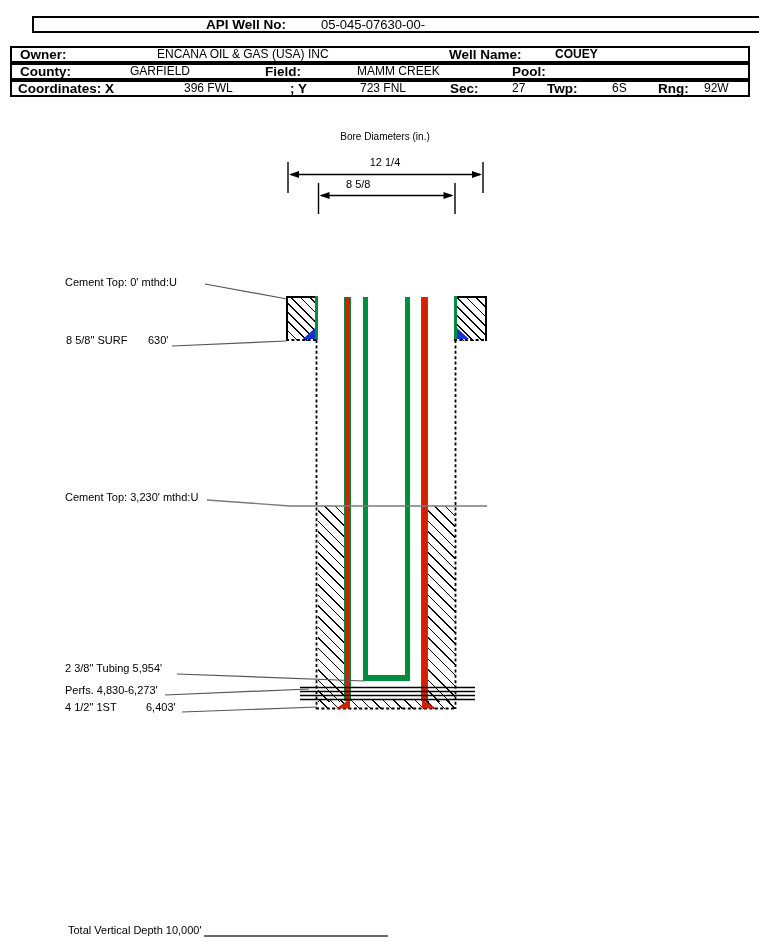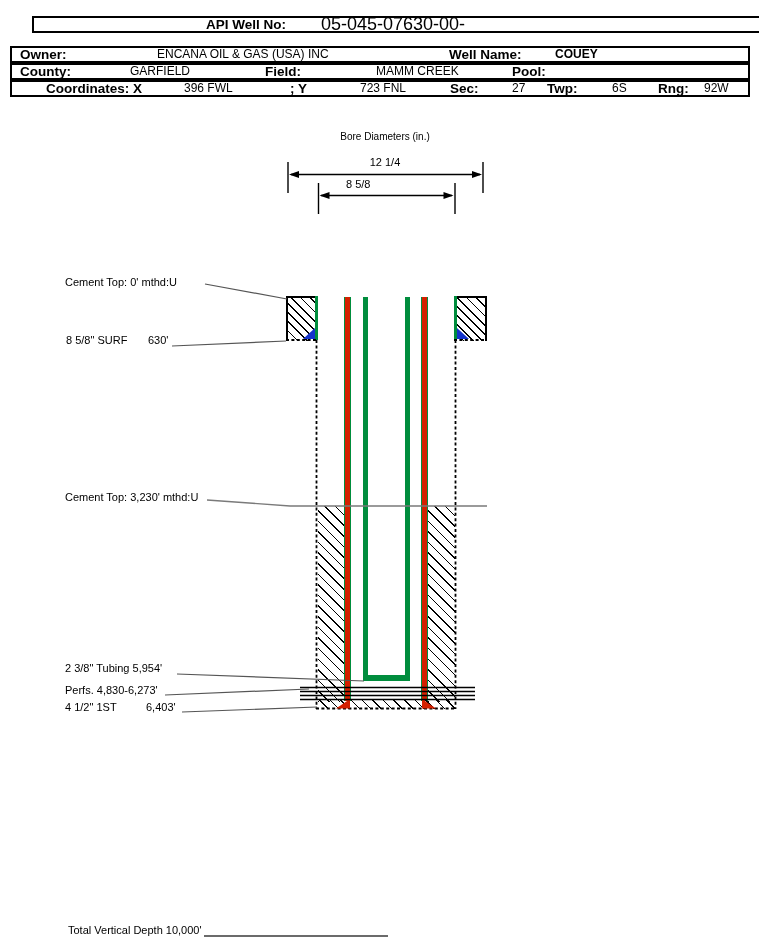--- a/index.html
+++ b/index.html
@@ -57,38 +57,38 @@
 </style>
 </head>
 <body>
 
 <div class="page" style="--grn:#008D3D;">
 
 
   <div>
     <div class="trow" style="top:16px;margin-left:22px;">
       <span class="lbl" style="left:172px;">API Well No:</span>
-      <span class="val" style="left:287px;font-size:18px;">05-045-07630-00-</span>
+      <span class="val" style="left:287px;font-size:13px;">05-045-07630-00-</span>
     </div>
     <div class="trow" style="top:46px;">
       <span class="lbl" style="left:8px;">Owner:</span>
       <span class="val" style="left:145px;">ENCANA OIL &amp; GAS (USA) INC</span>
       <span class="lbl" style="left:437px;">Well Name:</span>
       <span class="val" style="left:543px;font-weight:bold;">COUEY</span>
     </div>
     <div class="trow" style="top:63px;">
       <span class="lbl" style="left:8px;">County:</span>
       <span class="val" style="left:118px;">GARFIELD</span>
       <span class="lbl" style="left:253px;">Field:</span>
-      <span class="val" style="left:364px;">MAMM CREEK</span>
+      <span class="val" style="left:345px;">MAMM CREEK</span>
       <span class="lbl" style="left:500px;">Pool:</span>
       <span class="val" style="left:560px;"></span>
     </div>
     <div class="trow" style="top:80px;">
-      <span class="lbl" style="left:6px;margin-left:28px;">Coordinates: X</span>
+      <span class="lbl" style="left:6px;">Coordinates: X</span>
       <span class="val" style="left:172px;">396 FWL</span>
       <span class="lbl" style="left:278px;">; Y</span>
       <span class="val" style="left:348px;">723 FNL</span>
       <span class="lbl" style="left:438px;">Sec:</span>
       <span class="val" style="left:500px;">27</span>
       <span class="lbl" style="left:535px;">Twp:</span>
       <span class="val" style="left:600px;">6S</span>
       <span class="lbl" style="left:646px;">Rng:</span>
       <span class="val" style="left:692px;">92W</span>
     </div>

